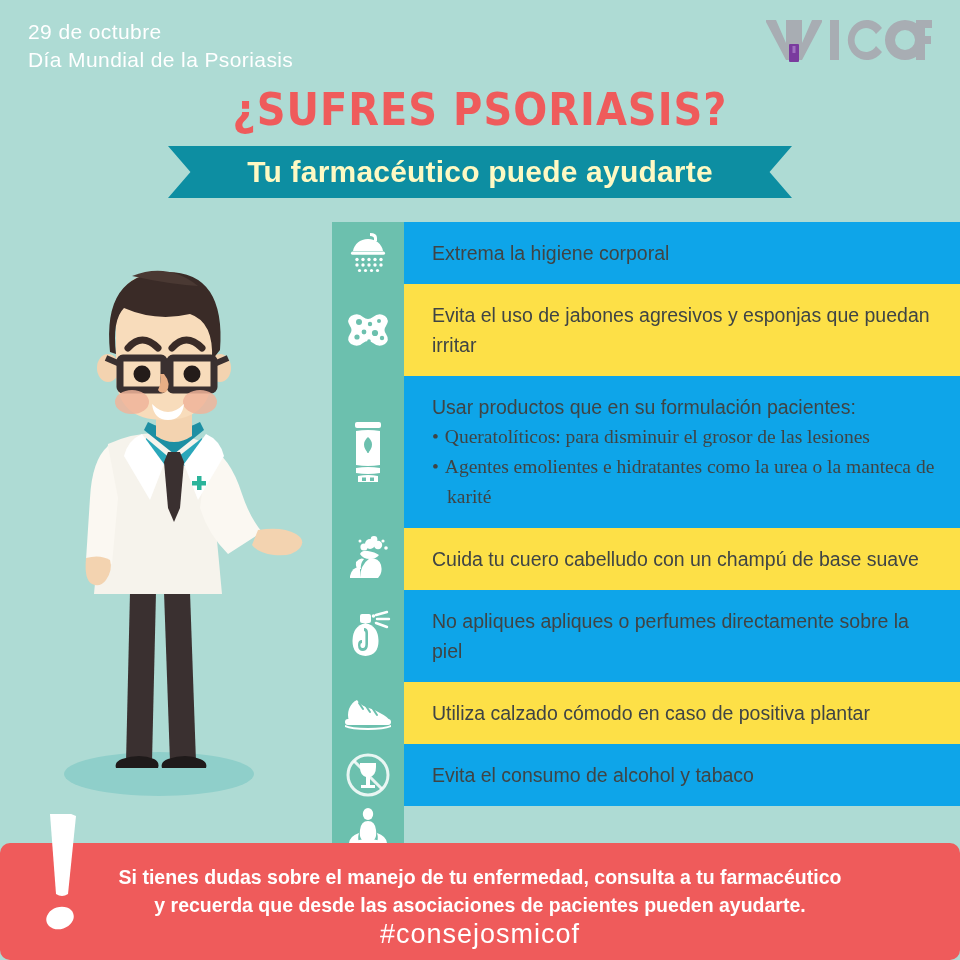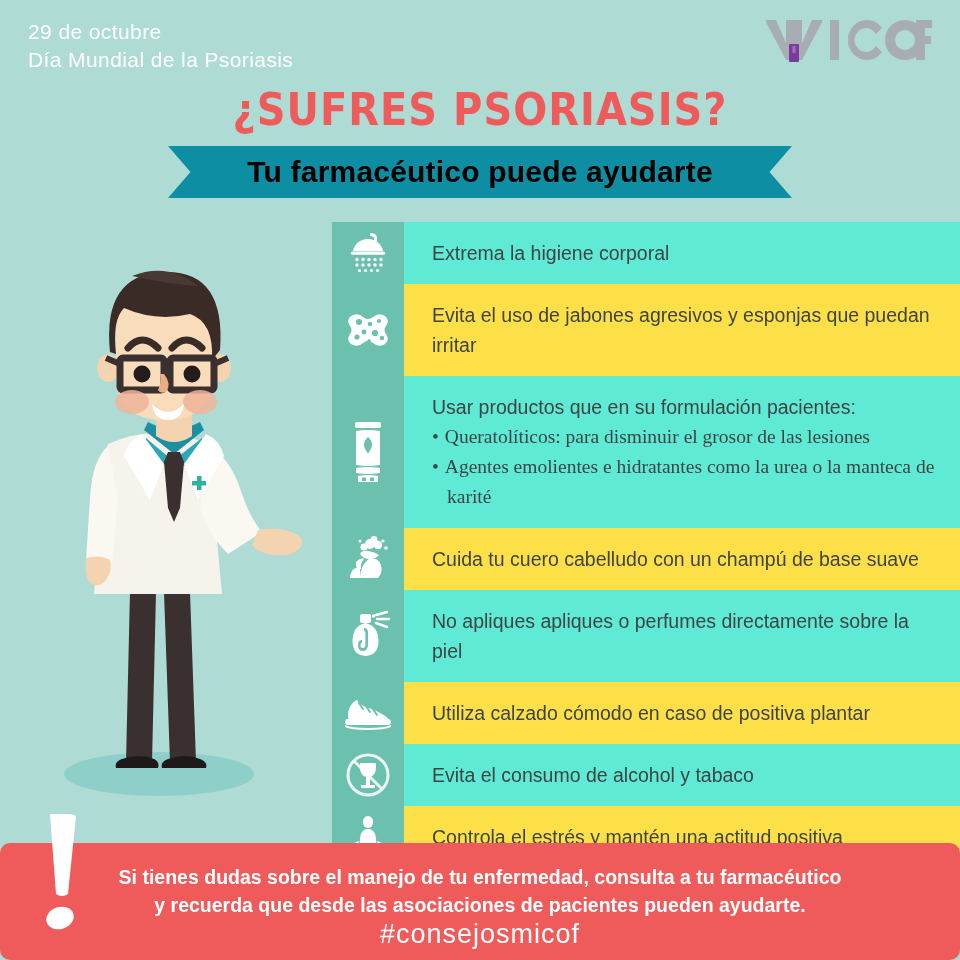--- a/index.html
+++ b/index.html
@@ -53,21 +53,21 @@
     transform: scaleY(1.12);
   }
 
   .ribbon {
     position: absolute;
     left: 168px;
     top: 146px;
     width: 624px;
     height: 52px;
     background: #0d8ea2;
-    color: #000000;
+    color: #fef9c3;
     font-size: 30px;
     font-weight: 700;
     display: flex;
     align-items: center;
     justify-content: center;
     letter-spacing: 0.2px;
     -webkit-clip-path: polygon(0 0, 100% 0, 100% 100%, 0 100%, 3.6% 50%);
     clip-path: polygon(0 0, 100% 0, 96.4% 50%, 100% 100%, 0 100%, 3.6% 50%);
   }
 
@@ -93,21 +93,21 @@
   .tip-text {
     flex: 1 1 auto;
     padding: 16px 22px 16px 28px;
     color: #3f4445;
     font-size: 19.5px;
     line-height: 30px;
     display: flex;
     flex-direction: column;
     justify-content: center;
   }
-  .tip-row.odd  .tip-text { background: #5eead4; }
+  .tip-row.odd  .tip-text { background: #0ea5e9; }
   .tip-row.even .tip-text { background: #fde047; }
 
   .tip-lead { display: block; }
   .tip-bullets {
     list-style: none;
     margin: 0;
     padding: 0;
     font-family: Liberation Serif, serif;
   }
   .tip-bullets li {
@@ -349,23 +349,20 @@
     <div class="tip-row even">
       <div class="tip-icon">
         <svg width="46" height="46" viewBox="0 0 46 46" fill="#ffffff">
           <ellipse cx="23" cy="8" rx="5.2" ry="6"></ellipse>
           <path d="M23 15 q7 0 8 9 q1 7 -2 10 l-12 0 q-3 -3 -2 -10 q1 -9 8 -9 z"></path>
           <path d="M14 27 q-9 3 -10 10 q5 3 11 1 q-3 -5 -1 -11 z"></path>
           <path d="M32 27 q9 3 10 10 q-5 3 -11 1 q3 -5 1 -11 z"></path>
           <path d="M23 33 q14 0 16 6 q-6 4 -16 4 q-10 0 -16 -4 q2 -6 16 -6 z"></path>
         </svg>
       </div>
-      <div class="tip-text">
-        <span class="tip-lead">Controla el estrés y mantén una actitud positiva</span>
-      </div>
     </div>
 
   </div>
 
   <div class="pharmacist">
     <svg width="300" height="580" viewBox="0 0 300 580" aria-hidden="true">
 
       <ellipse cx="125" cy="512" rx="95" ry="22" fill="#8fcfca"></ellipse>
 
       <path d="M96 330 l26 0 -4 170 -26 0 z" fill="#3a3030"></path>

